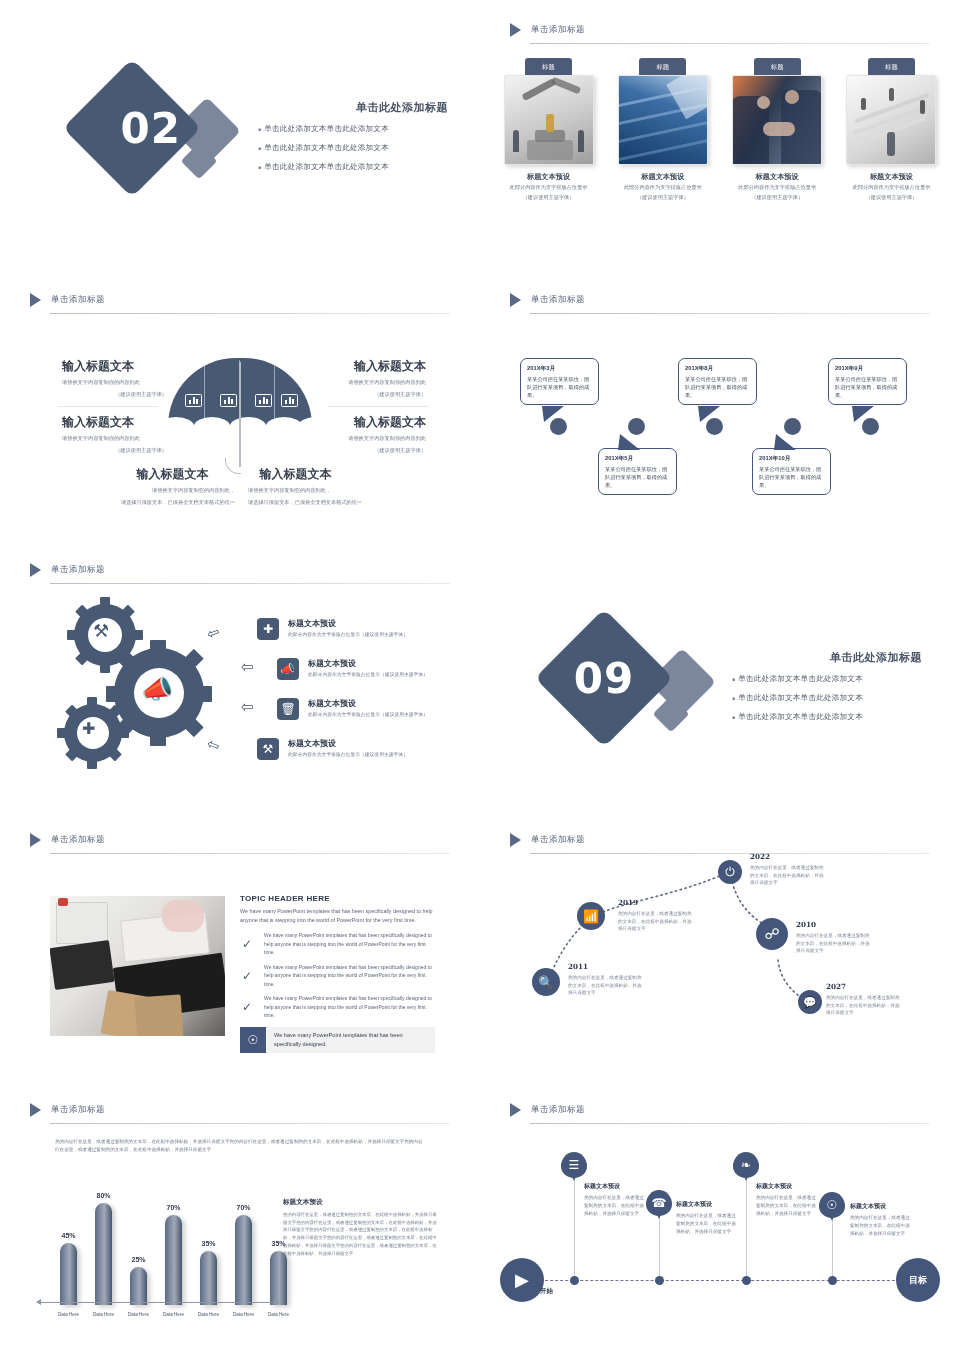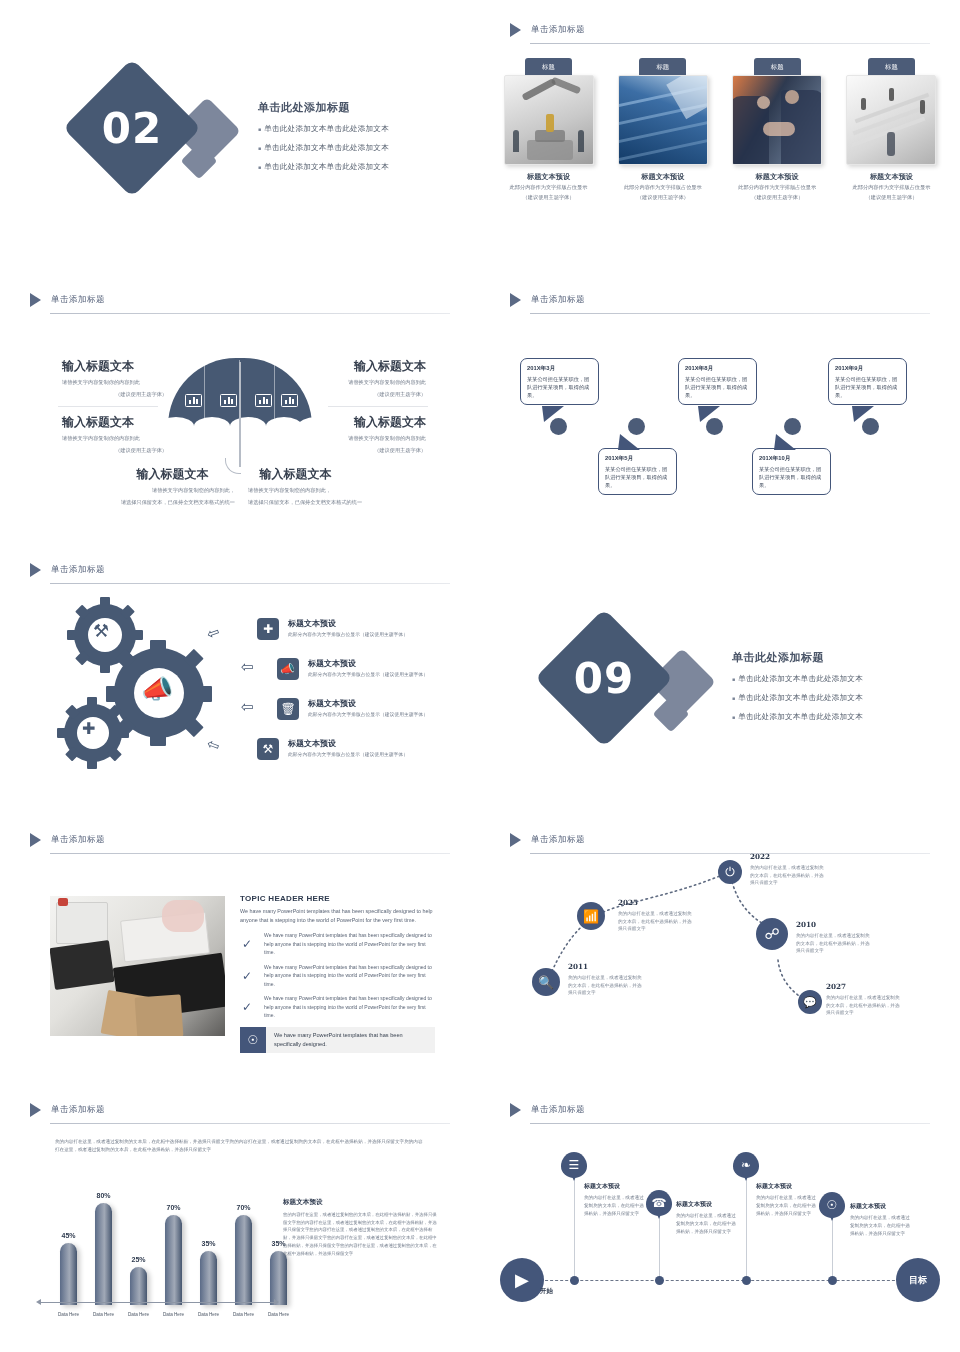--- a/index.html
+++ b/index.html
@@ -39,21 +39,21 @@
   }
   .dia.lt { background:#7d879c; border-radius:6px; }
   .dia.sm { background:#7d879c; border-radius:4px; }
   .dia-num {
     position:absolute; color:#fff; font-weight:bold;
     font-family:"DejaVu Sans", sans-serif;
     letter-spacing:1px;
   }
   .cover-txt { position:absolute; }
   .cover-txt h3 {
-    font-size:11px; color:#4a5568; font-weight:bold; text-align:left;
+    font-size:11px; color:#4a5568; font-weight:bold; text-align:right;
     margin-bottom:9px; letter-spacing:.5px;
   }
   .cover-txt li {
     list-style:none; font-size:7.6px; color:#56606f; margin-bottom:9px;
     letter-spacing:.2px;
   }
   .cover-txt li::before {
     content:"\25A0"; font-size:5px; color:#7a8496;
     margin-right:3px; vertical-align:middle;
   }
@@ -215,21 +215,21 @@
 </head>
 <body>
 
 <div class="deck">
 
   <div class="slide" style="left:0;top:0">
     <div class="dia-wrap" style="left:0;top:0;width:480px;height:270px">
       <div class="dia sm" style="left:186px;top:148px;width:26px;height:26px"></div>
       <div class="dia lt" style="left:183px;top:107px;width:48px;height:48px"></div>
       <div class="dia" style="left:83px;top:79px;width:98px;height:98px"></div>
-      <div class="dia-num" style="left:83px;top:104px;width:98px;text-align:center;font-size:42px">02</div>
+      <div class="dia-num" style="left:83px;top:104px;width:98px;text-align:right;font-size:42px">02</div>
     </div>
     <div class="cover-txt" style="left:258px;top:100px;width:190px">
       <h3>单击此处添加标题</h3>
       <ul>
         <li>单击此处添加文本单击此处添加文本</li>
         <li>单击此处添加文本单击此处添加文本</li>
         <li>单击此处添加文本单击此处添加文本</li>
       </ul>
     </div>
   </div>
@@ -573,21 +573,21 @@
     </svg>
 
     <div class="pnode" style="left:52px;top:158px;width:28px;height:28px;font-size:13px">🔍</div>
     <div class="ptxt" style="left:88px;top:152px">
       <div class="yr">2011</div>
       <p>您的内容打在这里，或者通过复制您的文本后，在此框中选择粘贴，并选择只保留文字</p>
     </div>
 
     <div class="pnode" style="left:97px;top:92px;width:28px;height:28px;font-size:13px">📶</div>
     <div class="ptxt" style="left:138px;top:88px">
-      <div class="yr">2025</div>
+      <div class="yr">2019</div>
       <p>您的内容打在这里，或者通过复制您的文本后，在此框中选择粘贴，并选择只保留文字</p>
     </div>
 
     <div class="pnode" style="left:238px;top:50px;width:24px;height:24px;font-size:12px">⏻</div>
     <div class="ptxt" style="left:270px;top:42px">
       <div class="yr">2022</div>
       <p>您的内容打在这里，或者通过复制您的文本后，在此框中选择粘贴，并选择只保留文字</p>
     </div>
 
     <div class="pnode" style="left:276px;top:108px;width:32px;height:32px;font-size:15px">☍</div>

